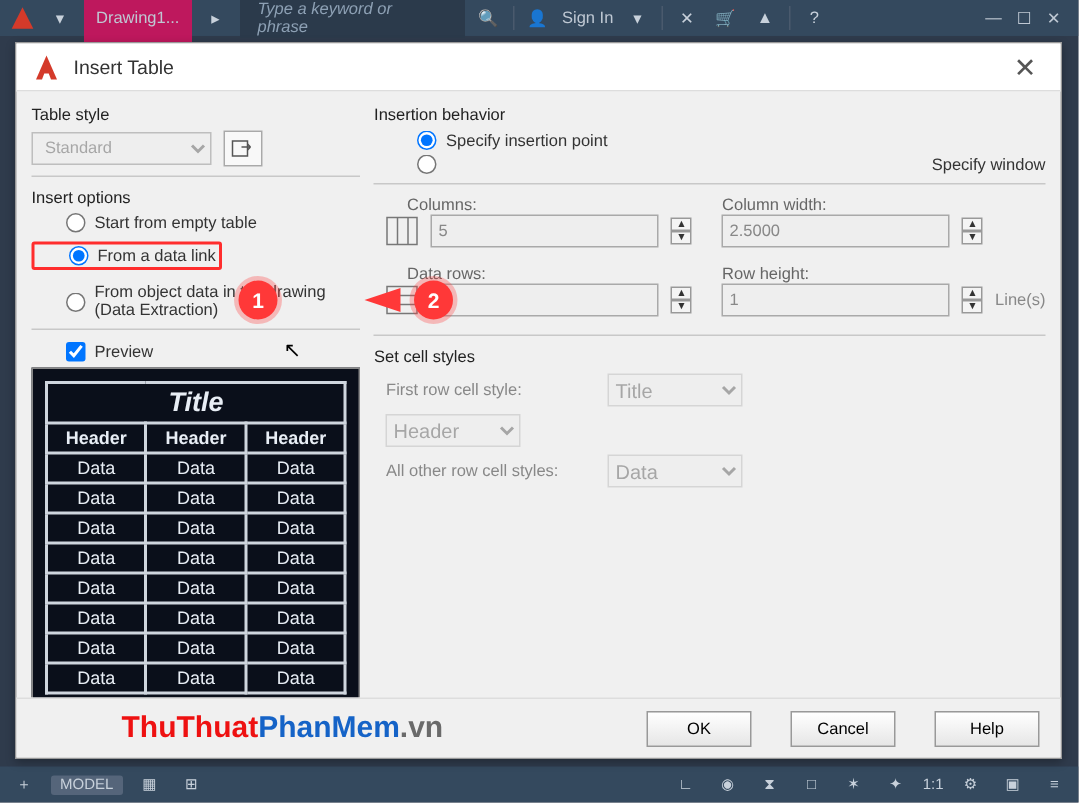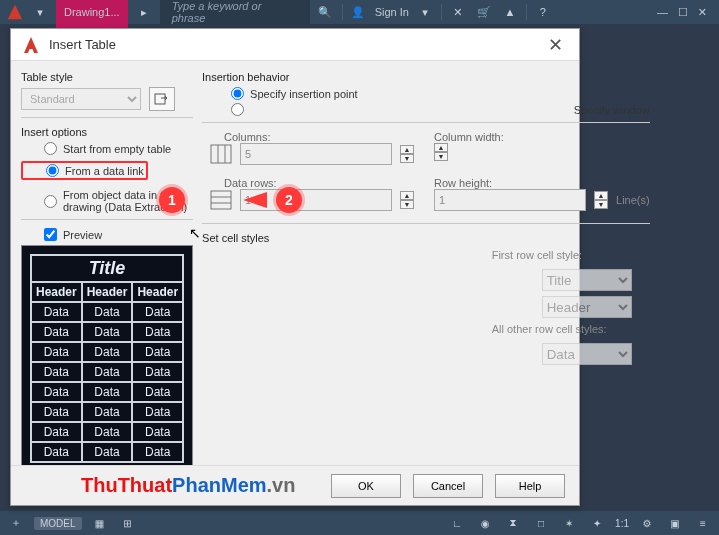--- a/index.html
+++ b/index.html
@@ -9,21 +9,21 @@
   .topbar { height: 24px; background: #34495e; display: flex; align-items: center; color: #bfc8d3; font-size: 11px; padding: 0 6px; gap: 6px; }
   .topbar .app-ico { width: 18px; height: 18px; }
   .topbar .docname { background: #be185d; color: #bfc8d3; padding: 13px 8px; border-radius: 2px; }
   .topbar .search { background: #2b3a4b; color: #8da0b4; padding: 1px 12px; font-style: italic; width: 150px; }
   .topbar .spacer { flex: 1; }
   .topbar .icobtn { width: 20px; height: 20px; display: inline-flex; align-items: center; justify-content: center; color: #c8d1db; }
   .topbar .sep { width: 1px; height: 16px; background: #4a5a6d; }
   .winbtns { display: flex; gap: 10px; padding: 0 6px; }
 
   
-  .dialog { position: absolute; left: 10px; top: 28px; width: 570px; height: 478px; background: #f0f0f0; border: 1px solid #999; box-shadow: 0 2px 6px rgba(0,0,0,.3); }
+  .dialog { position: absolute; left: 10px; top: 28px; width: 698px; height: 478px; background: #f0f0f0; border: 1px solid #999; box-shadow: 0 2px 6px rgba(0,0,0,.3); }
   .titlebar { height: 32px; display: flex; align-items: center; padding: 0 10px; background: #fff; border-bottom: 1px solid #ddd; }
   .titlebar .a-icon { width: 20px; height: 20px; margin-right: 8px; }
   .titlebar .ttl { font-size: 13px; color: #333; }
   .titlebar .close { margin-left: auto; font-size: 18px; color: #555; cursor: pointer; padding: 2px 6px; }
 
   .body { display: flex; padding: 8px 10px; gap: 9px; height: calc(100% - 32px - 40px); font-size: 11px; color: #333; }
   .left { width: 345px; }
   .right { flex: 1; }
   .group-title { margin: 2px 0 4px 0; color: #222; }
   .fieldrow { display: flex; align-items: center; gap: 8px; margin-bottom: 6px; }
@@ -45,26 +45,26 @@
   .preview-wrap { border: 1px solid #888; background: #0a0f1a; padding: 8px; margin-top: 4px; }
   table.pv { width: 100%; border-collapse: collapse; color: #e8eef5; font-family: Arial, sans-serif; font-size: 12px; }
   table.pv td, table.pv th { border: 2px solid #cfd6de; text-align: center; padding: 2px 4px; }
   table.pv .titlecell { font-size: 18px; font-weight: bold; font-style: italic; }
   table.pv .hdr { font-weight: bold; }
   .spin { display: inline-flex; flex-direction: column; }
   .spin span { width: 14px; height: 9px; border: 1px solid #999; background: #f4f4f4; font-size: 7px; line-height: 7px; text-align: center; cursor: pointer; }
   .colgrid { display: grid; grid-template-columns: 1fr 1fr; gap: 6px 20px; margin-left: 8px; }
 
   .cellstyles { margin-left: 8px; }
-  .cellstyles .row { display: flex; align-items: flex-end; margin: 5px 18px; gap: 8px; flex-direction: column; }
+  .cellstyles .row { display: flex; align-items: center; margin: 5px 0; gap: 8px; }
   .cellstyles .row .lbl { width: 140px; color: #888; }
   .cellstyles select { width: 90px; height: 22px; }
 
   
-  .footer { position: absolute; bottom: 0; left: 0; right: 0; height: 40px; display: flex; justify-content: flex-end; align-items: center; gap: 12px; padding: 0 14px; background: #f0f0f0; border-top: 1px solid #ddd; }
+  .footer { position: absolute; bottom: 0; left: 0; right: 0; height: 40px; display: flex; justify-content: flex-end; align-items: center; gap: 26px; padding: 0 14px; background: #f0f0f0; border-top: 1px solid #ddd; }
   .btn { min-width: 70px; height: 24px; border: 1px solid #999; background: linear-gradient(#fff,#e6e6e6); font-size: 11px; cursor: pointer; }
 
   
   .wm { position: absolute; left: 70px; bottom: 8px; font-size: 20px; font-weight: 800; font-family: Arial, sans-serif; }
   .wm .r { color: #e11; } .wm .b { color: #1563c7; } .wm .g { color: #6a6a6a; }
 
   
   .statusbar { position: absolute; bottom: 0; left: 0; right: 0; height: 24px; background: #34495e; display: flex; align-items: center; color: #c8d1db; font-size: 10px; padding: 0 6px; gap: 8px; z-index: -1; }
   .statusbar .tool { width: 20px; height: 18px; display: inline-flex; align-items: center; justify-content: center; }
   .model { background: #55657a; padding: 1px 6px; border-radius: 2px; }
@@ -231,20 +231,21 @@
             <input class="far" disabled="" value="5" style="">
             <span class="spin">
                 <span>▲</span>
                 <span>▼</span>
               </span>
           </div>
         </div>
         <div>
           <div class="lbl" style="color:#666;">Column width:</div>
           <div class="fieldrow">
+            <input class="far" disabled="" value="2.5000" style="">
             <span class="spin">
                 <span>▲</span>
                 <span>▼</span>
               </span>
           </div>
         </div>
         <div>
           <div class="lbl" style="margin-left:14px;color:#666;">Data rows:</div>
           <div class="fieldrow">
             <span>

